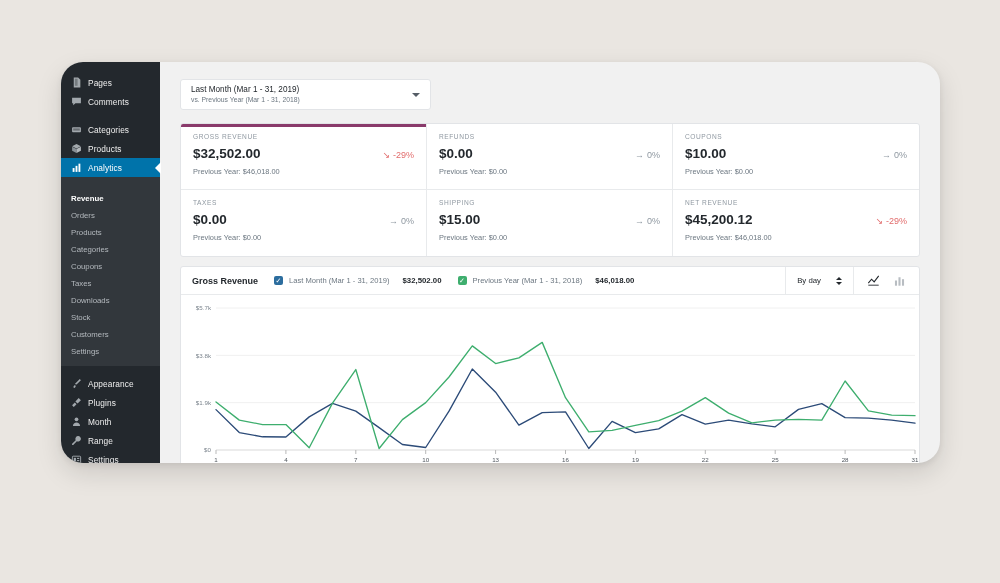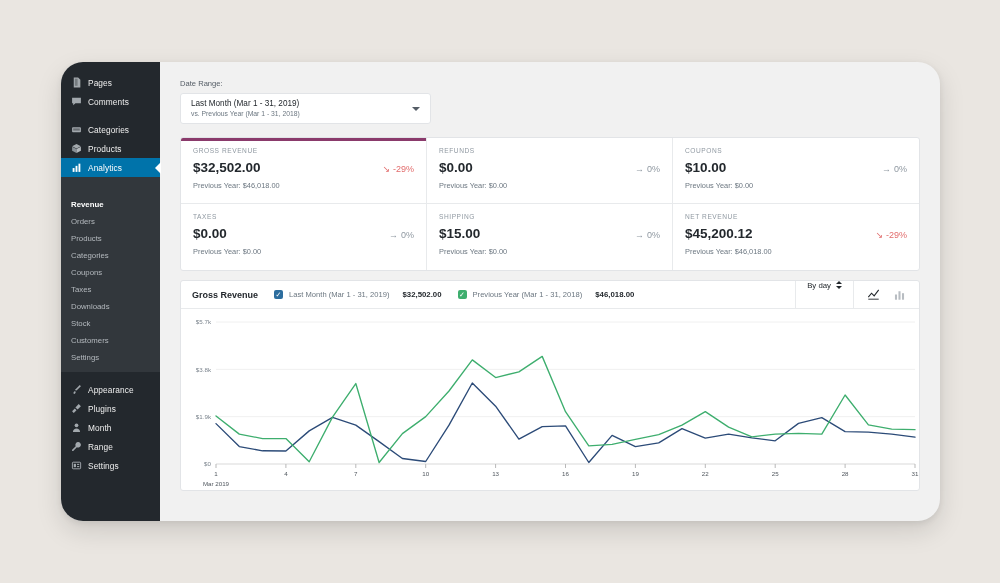--- a/index.html
+++ b/index.html
@@ -7,21 +7,21 @@
     width: 1000px; height: 583px;
     background: #eae6e1;
     font-family: "Liberation Sans", sans-serif;
     overflow: hidden;
   }
 
   
   .window {
     position: absolute;
     left: 61px; top: 62px;
-    width: 879px; height: 459px;
+    width: 879px; height: 401px;
     background: #f1f1f1;
     border-radius: 22px;
     box-shadow: 0 10px 26px rgba(0,0,0,0.13), 0 2px 6px rgba(0,0,0,0.07);
     overflow: hidden;
     display: flex;
   }
 
   
   .sidebar {
     width: 99px;
@@ -57,21 +57,21 @@
   .nav-item.active .ico { opacity: 1; }
   .nav-item.active::after {
     content: "";
     position: absolute; right: -1px; top: 50%;
     transform: translateY(-50%);
     border-top: 6px solid transparent;
     border-bottom: 6px solid transparent;
     border-right: 6px solid #fff;
   }
   .nav-spacer { height: 9px; }
-  .sub-nav { background: #32373c; padding: 19px 0 6px 0; }
+  .sub-nav { background: #32373c; padding: 13px 0 6px 0; }
   .sub-item {
     height: 17px; display: flex; align-items: center;
     padding-left: 10px;
     font-size: 7.8px;
     color: #b4b9be;
   }
   .sub-item.current { color: #fff; font-weight: bold; }
   .nav-divider { height: 8px; }
 
   
@@ -161,21 +161,21 @@
     width: 9px; height: 9px; border-radius: 2px;
     display: inline-flex; align-items: center; justify-content: center;
     color: #fff; font-size: 7px; line-height: 1;
   }
   .cbox.blue { background: #2c6d9e; }
   .cbox.green { background: #3eae6e; }
   .legend-label { font-size: 7.6px; color: #6c7781; }
   .legend-value { font-size: 7.8px; color: #23282d; font-weight: bold; margin-left: 7px; }
   .chart-head-right { margin-left: auto; display: flex; align-items: center; height: 100%; }
   .interval {
-    display: flex; gap: 5px;
+    display: flex; align-items: center; gap: 15px;
     font-size: 7.8px; color: #23282d;
     padding: 0 11px;
     border-left: 1px solid #e8eaec;
     height: 100%;
   }
   .spin { display: flex; flex-direction: column; gap: 2px; }
   .spin i {
     width: 0; height: 0; display: block;
     border-left: 3px solid transparent;
     border-right: 3px solid transparent;
@@ -339,21 +339,20 @@
               <rect x="11" y="11" width="4" height="2" fill="#b9bfc4"></rect>
             </svg>
         </span>
         <span>Settings</span>
       </div>
     </div>
   </nav>
 
   <main class="content">
 
-    <div class="daterange-label">Date Range:</div>
 
     <div class="daterange-box">
       <div>
         <div class="dr-main">Last Month (Mar 1 - 31, 2019)</div>
         <div class="dr-sub">vs. Previous Year (Mar 1 - 31, 2018)</div>
       </div>
       <span class="dr-caret"></span>
     </div>
 
     <section class="cards">

